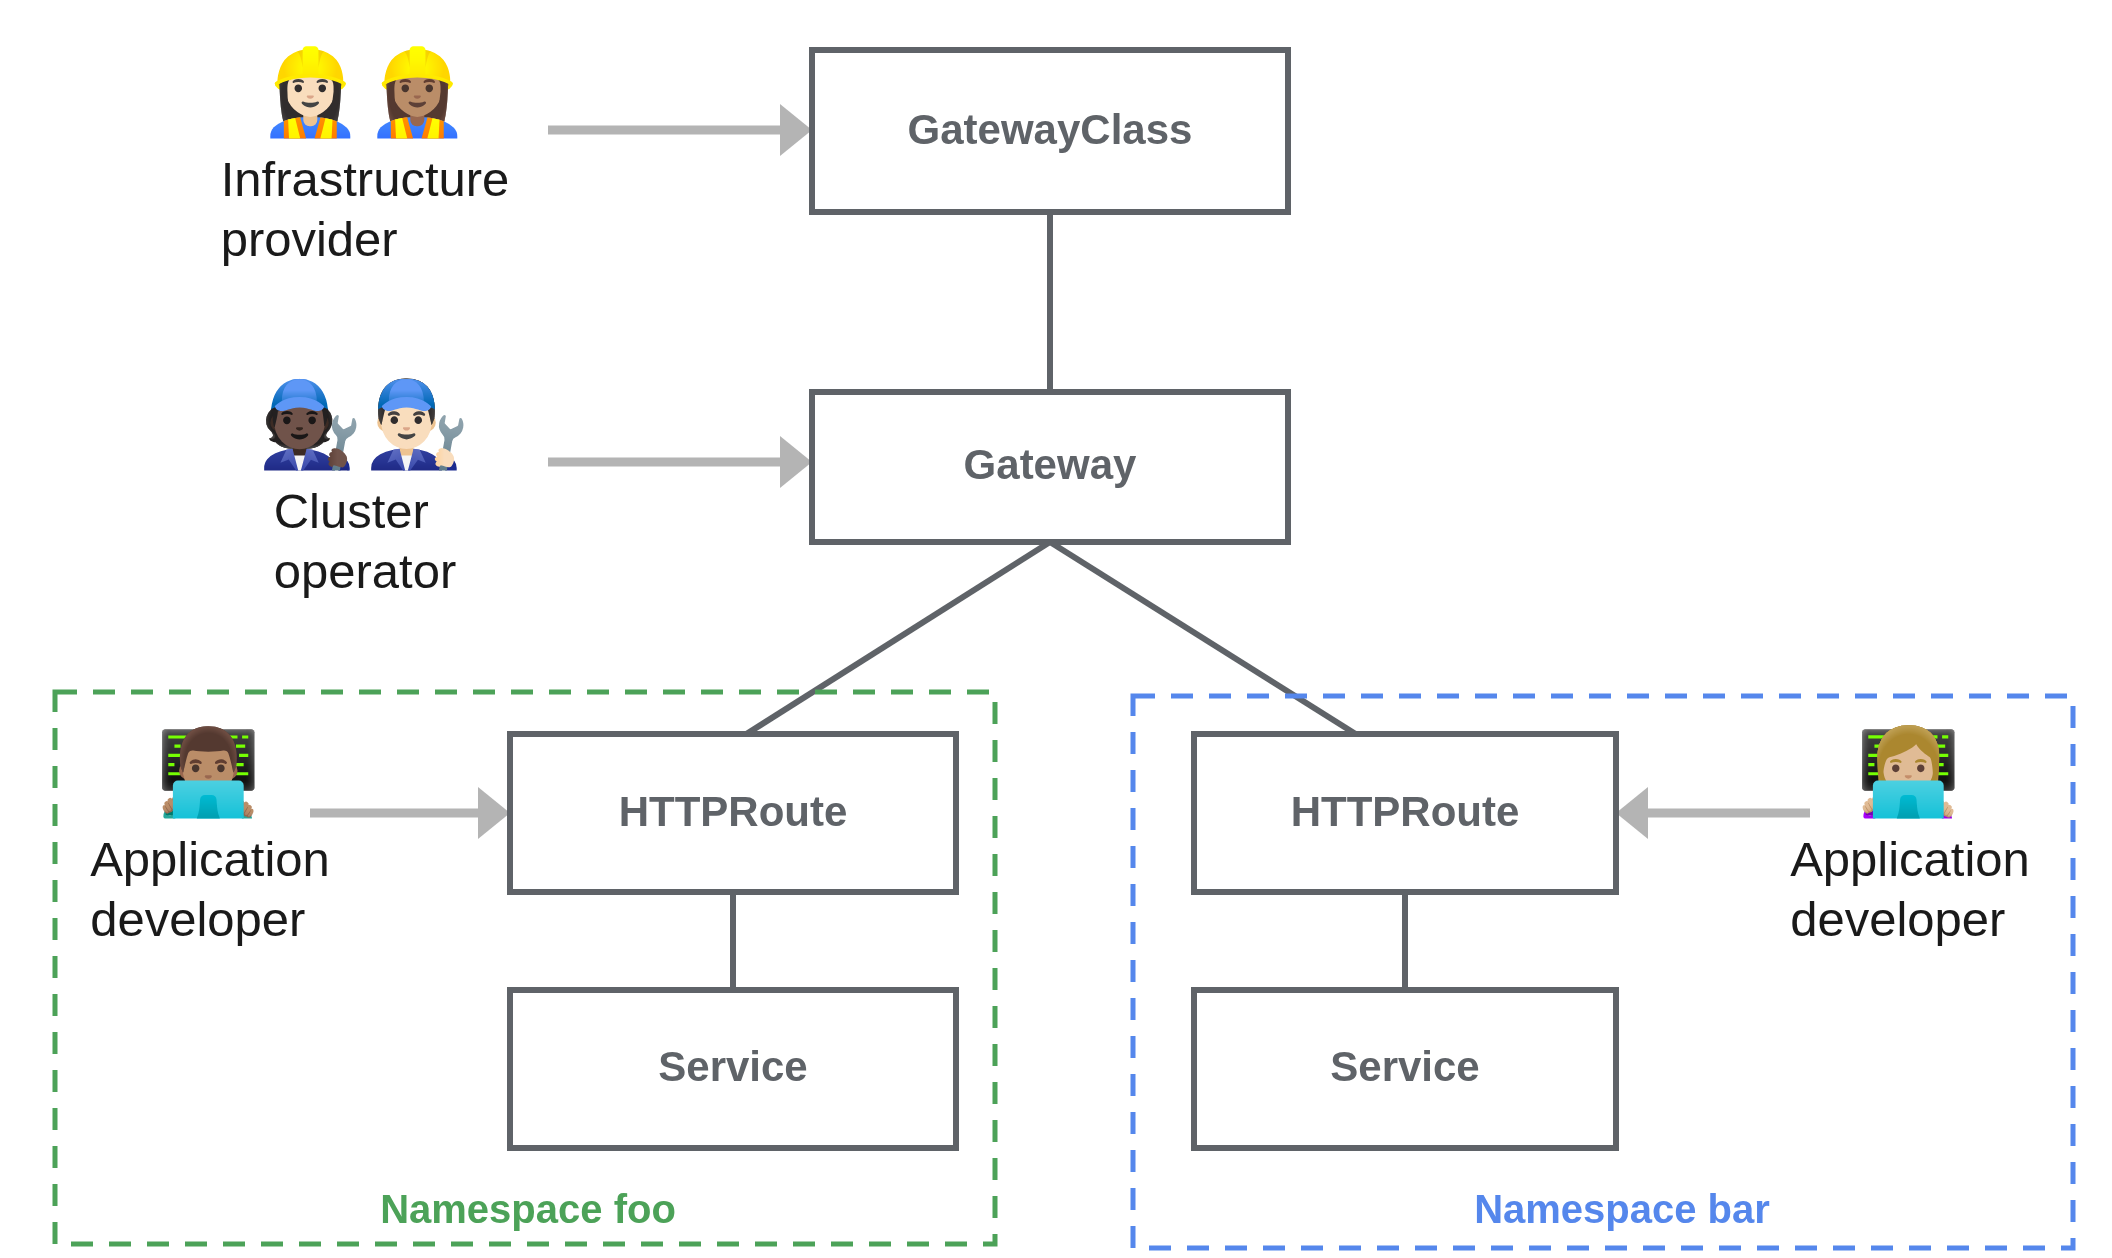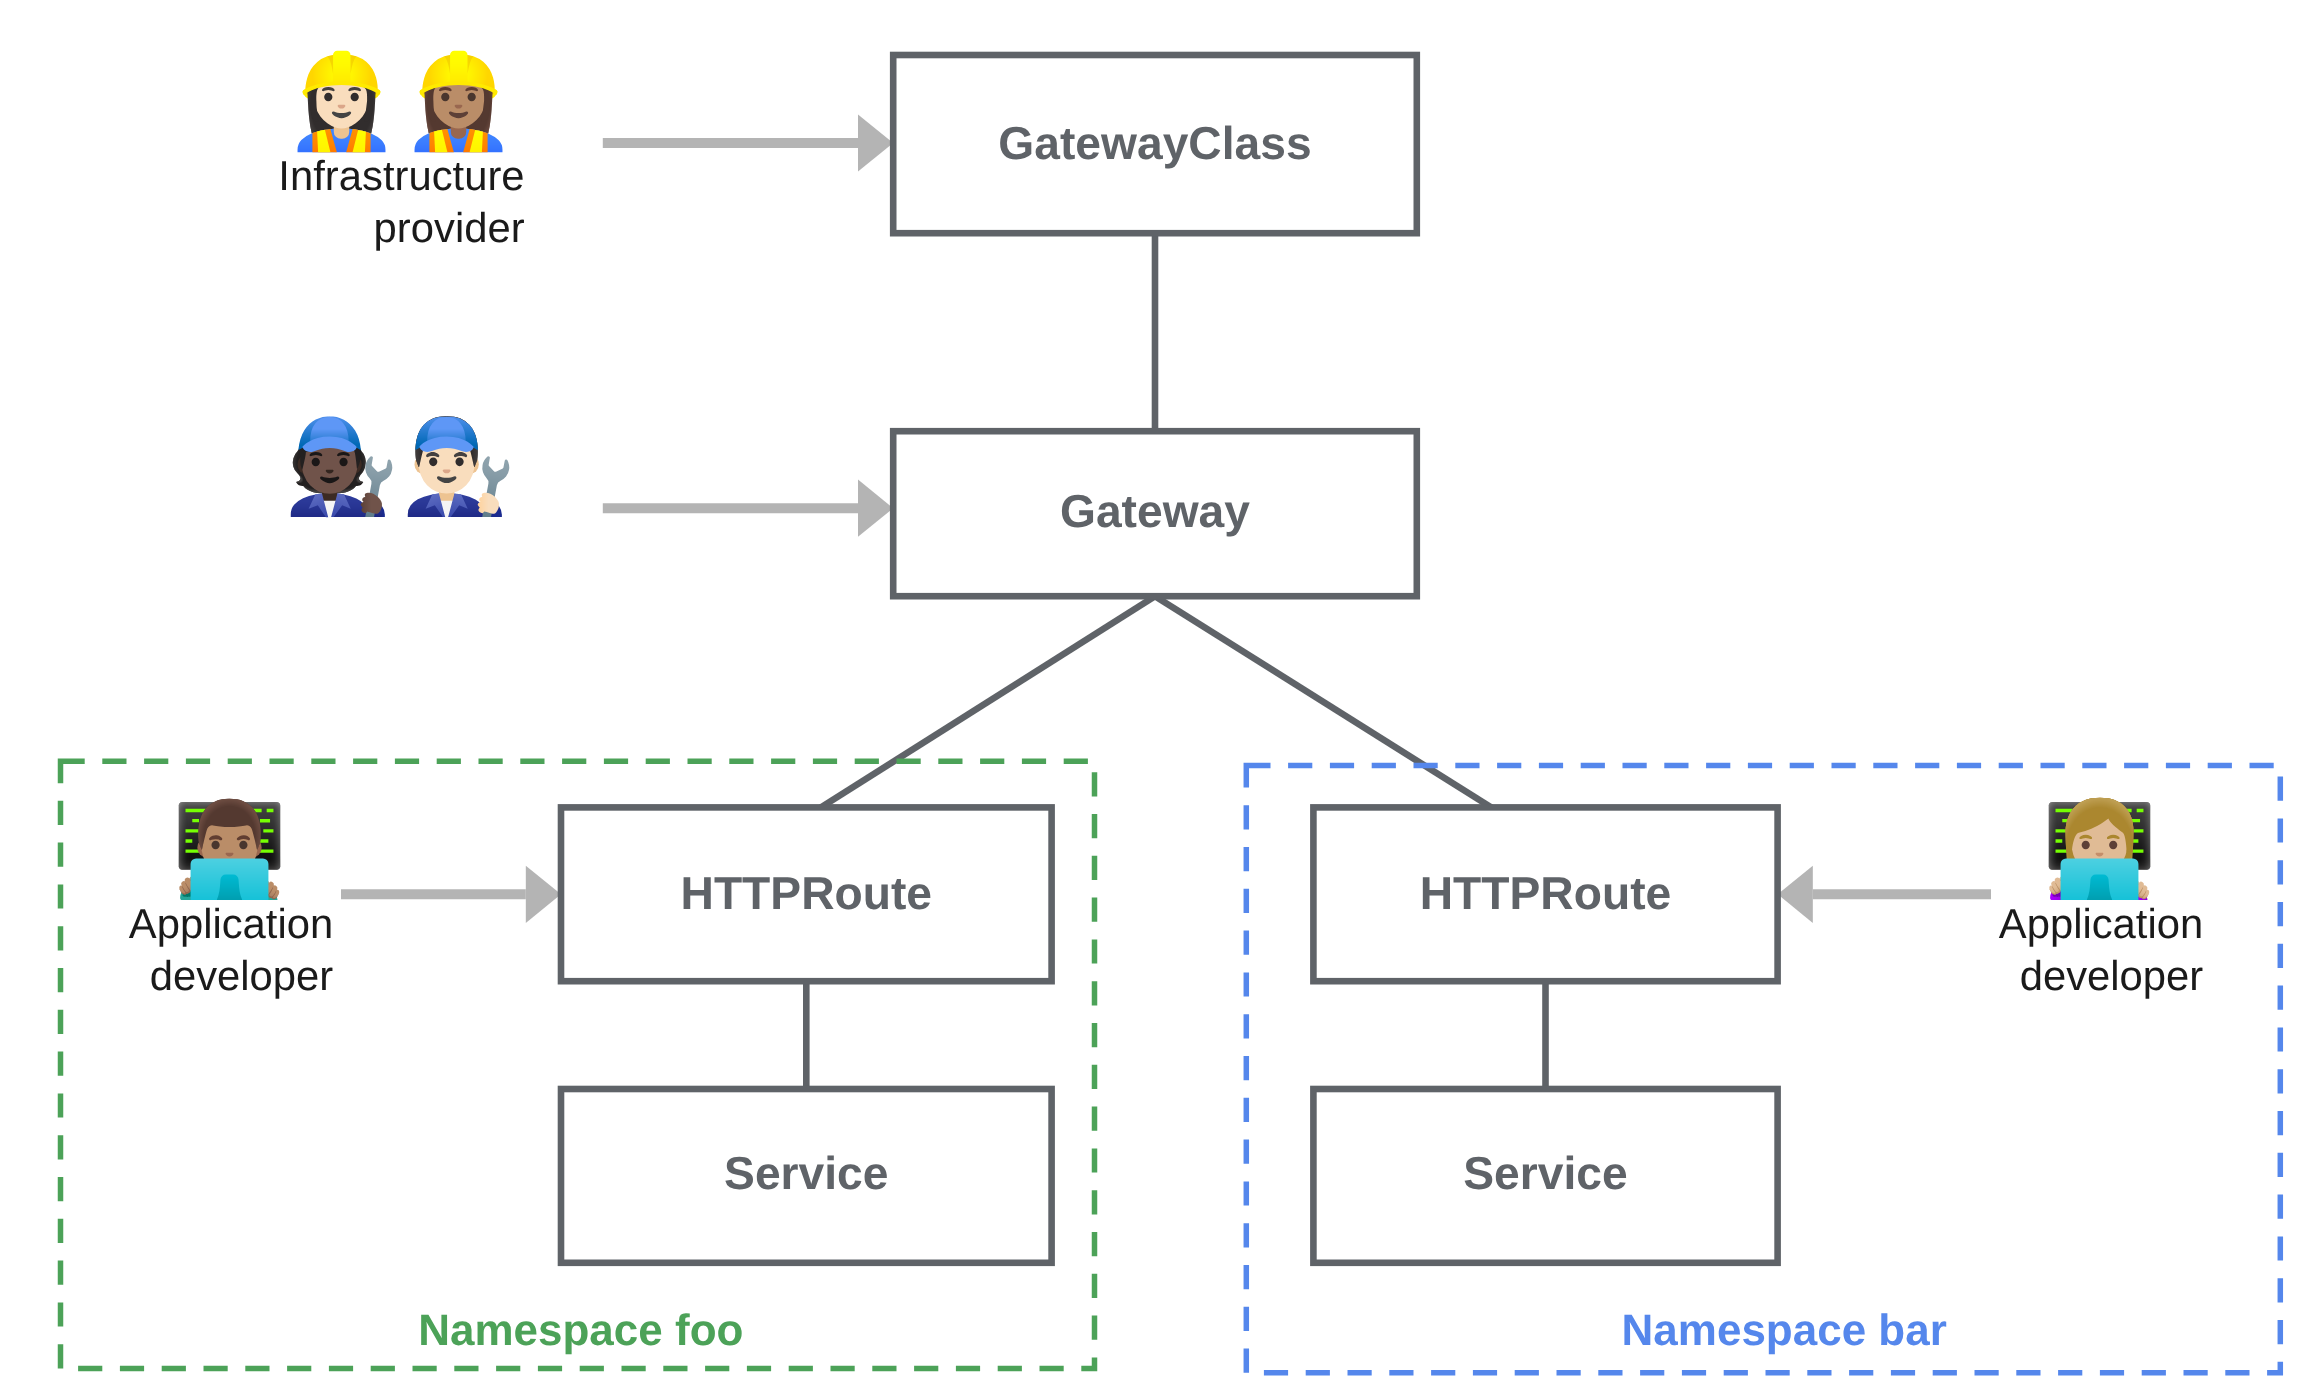--- a/index.html
+++ b/index.html
@@ -77,25 +77,25 @@
   .actor-emoji {
     font-family: "DejaVu Sans", sans-serif;
     font-size: 84px;
     line-height: 1.05;
     white-space: nowrap;
     letter-spacing: 2px;
     user-select: none;
   }
   .actor-caption {
     font-family: "Liberation Sans", sans-serif;
-    font-size: 38px;
+    font-size: 49px;
     color: #1a1a1a;
-    text-align: right;
+    text-align: left;
     line-height: 1.22;
-    margin-top: 2px;
+    margin-top: 14px;
     white-space: pre-line;
   }
 </style>
 </head>
 <body>
 
 <div id="diagram-root">
 
   <svg class="diagram-canvas" viewBox="0 0 2112 1258">
 
@@ -170,20 +170,22 @@
   </svg>
 
   <div class="actor" style="left:200px; top:48px; width:330px;">
     <div class="actor-emoji">👷🏻‍♀️👷🏽‍♀️</div>
     <div class="actor-caption">Infrastructure
 provider</div>
   </div>
 
   <div class="actor" style="left:200px; top:380px; width:330px;">
     <div class="actor-emoji">🧑🏿‍🔧👨🏻‍🔧</div>
+    <div class="actor-caption">Cluster
+operator</div>
   </div>
 
   <div class="actor" style="left:95px; top:728px; width:230px;">
     <div class="actor-emoji">👨🏽‍💻</div>
     <div class="actor-caption">Application
 developer</div>
   </div>
 
   <div class="actor" style="left:1795px; top:728px; width:230px;">
     <div class="actor-emoji">👩🏼‍💻</div>

